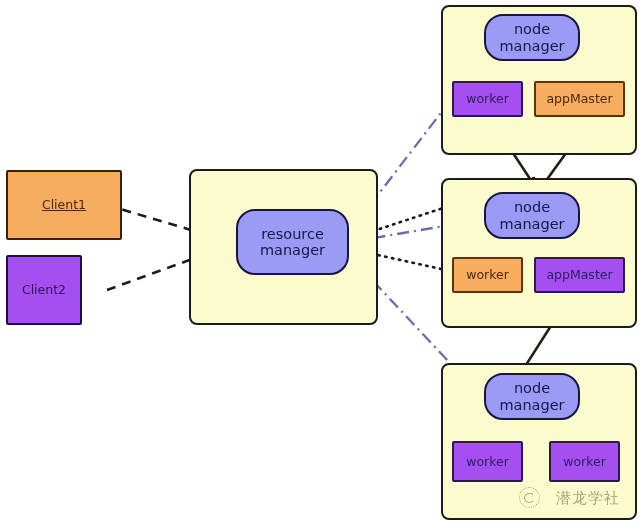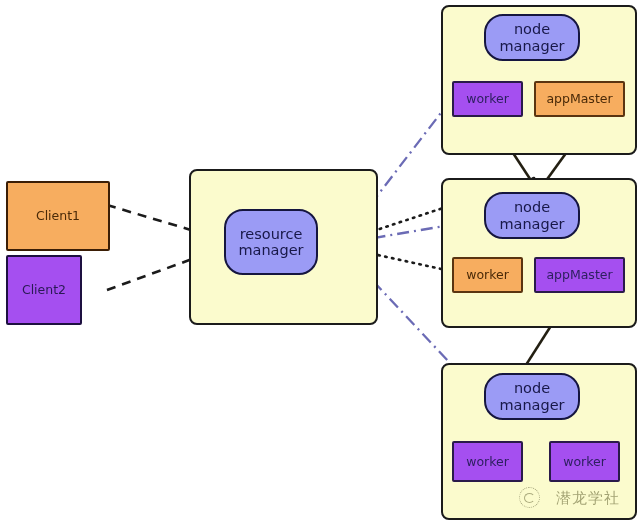--- a/index.html
+++ b/index.html
@@ -138,26 +138,26 @@
 
     <path d="M 534 178 L 346 240" fill="none" stroke="#1b1b1b" stroke-width="2.6" stroke-dasharray="1.5,5.5" stroke-linecap="round" marker-end="url(#arrow-black)"></path>
     <path d="M 455 272 L 346 248" fill="none" stroke="#1b1b1b" stroke-width="2.6" stroke-dasharray="1.5,5.5" stroke-linecap="round" marker-end="url(#arrow-black)"></path>
     <path d="M 459 264 L 533 275" fill="none" stroke="#1b1b1b" stroke-width="2.6" stroke-dasharray="1.5,5.5" stroke-linecap="round" marker-end="url(#arrow-black)"></path>
 
     <path d="M 490 118 L 580 255" fill="none" stroke="#231f12" stroke-width="2.6" marker-end="url(#arrow-black)"></path>
     <path d="M 490 258 L 590 120" fill="none" stroke="#231f12" stroke-width="2.6" marker-end="url(#arrow-black)"></path>
     <path d="M 478 440 L 570 296" fill="none" stroke="#231f12" stroke-width="2.6" marker-end="url(#arrow-black)"></path>
   </svg>
 
-  <div class="node client-orange" style="left:6px; top:181px; width:104px; height:70px;">Client1</div>
+  <div class="node client-orange" style="left:6px; top:170px; width:116px; height:70px;text-decoration:underline;">Client1</div>
 
   <div class="node client-purple" style="left:6px; top:255px; width:76px; height:70px;">Client2</div>
 
   <div class="node container-box" style="left:189px; top:169px; width:189px; height:156px;"></div>
-  <div class="node proc-box" style="left:224px; top:209px; width:94px; height:66px;">resource
+  <div class="node proc-box" style="left:236px; top:209px; width:113px; height:66px;">resource
 manager</div>
 
   <div class="node container-box" style="left:441px; top:5px; width:196px; height:150px;"></div>
   <div class="node proc-box" style="left:484px; top:14px; width:96px; height:47px;">node
 manager</div>
   <div class="node worker-purple" style="left:452px; top:81px; width:71px; height:36px;">worker</div>
   <div class="node worker-orange" style="left:534px; top:81px; width:91px; height:36px;">appMaster</div>
 
   <div class="node container-box" style="left:441px; top:178px; width:196px; height:150px;"></div>
   <div class="node proc-box" style="left:484px; top:192px; width:96px; height:47px;">node

